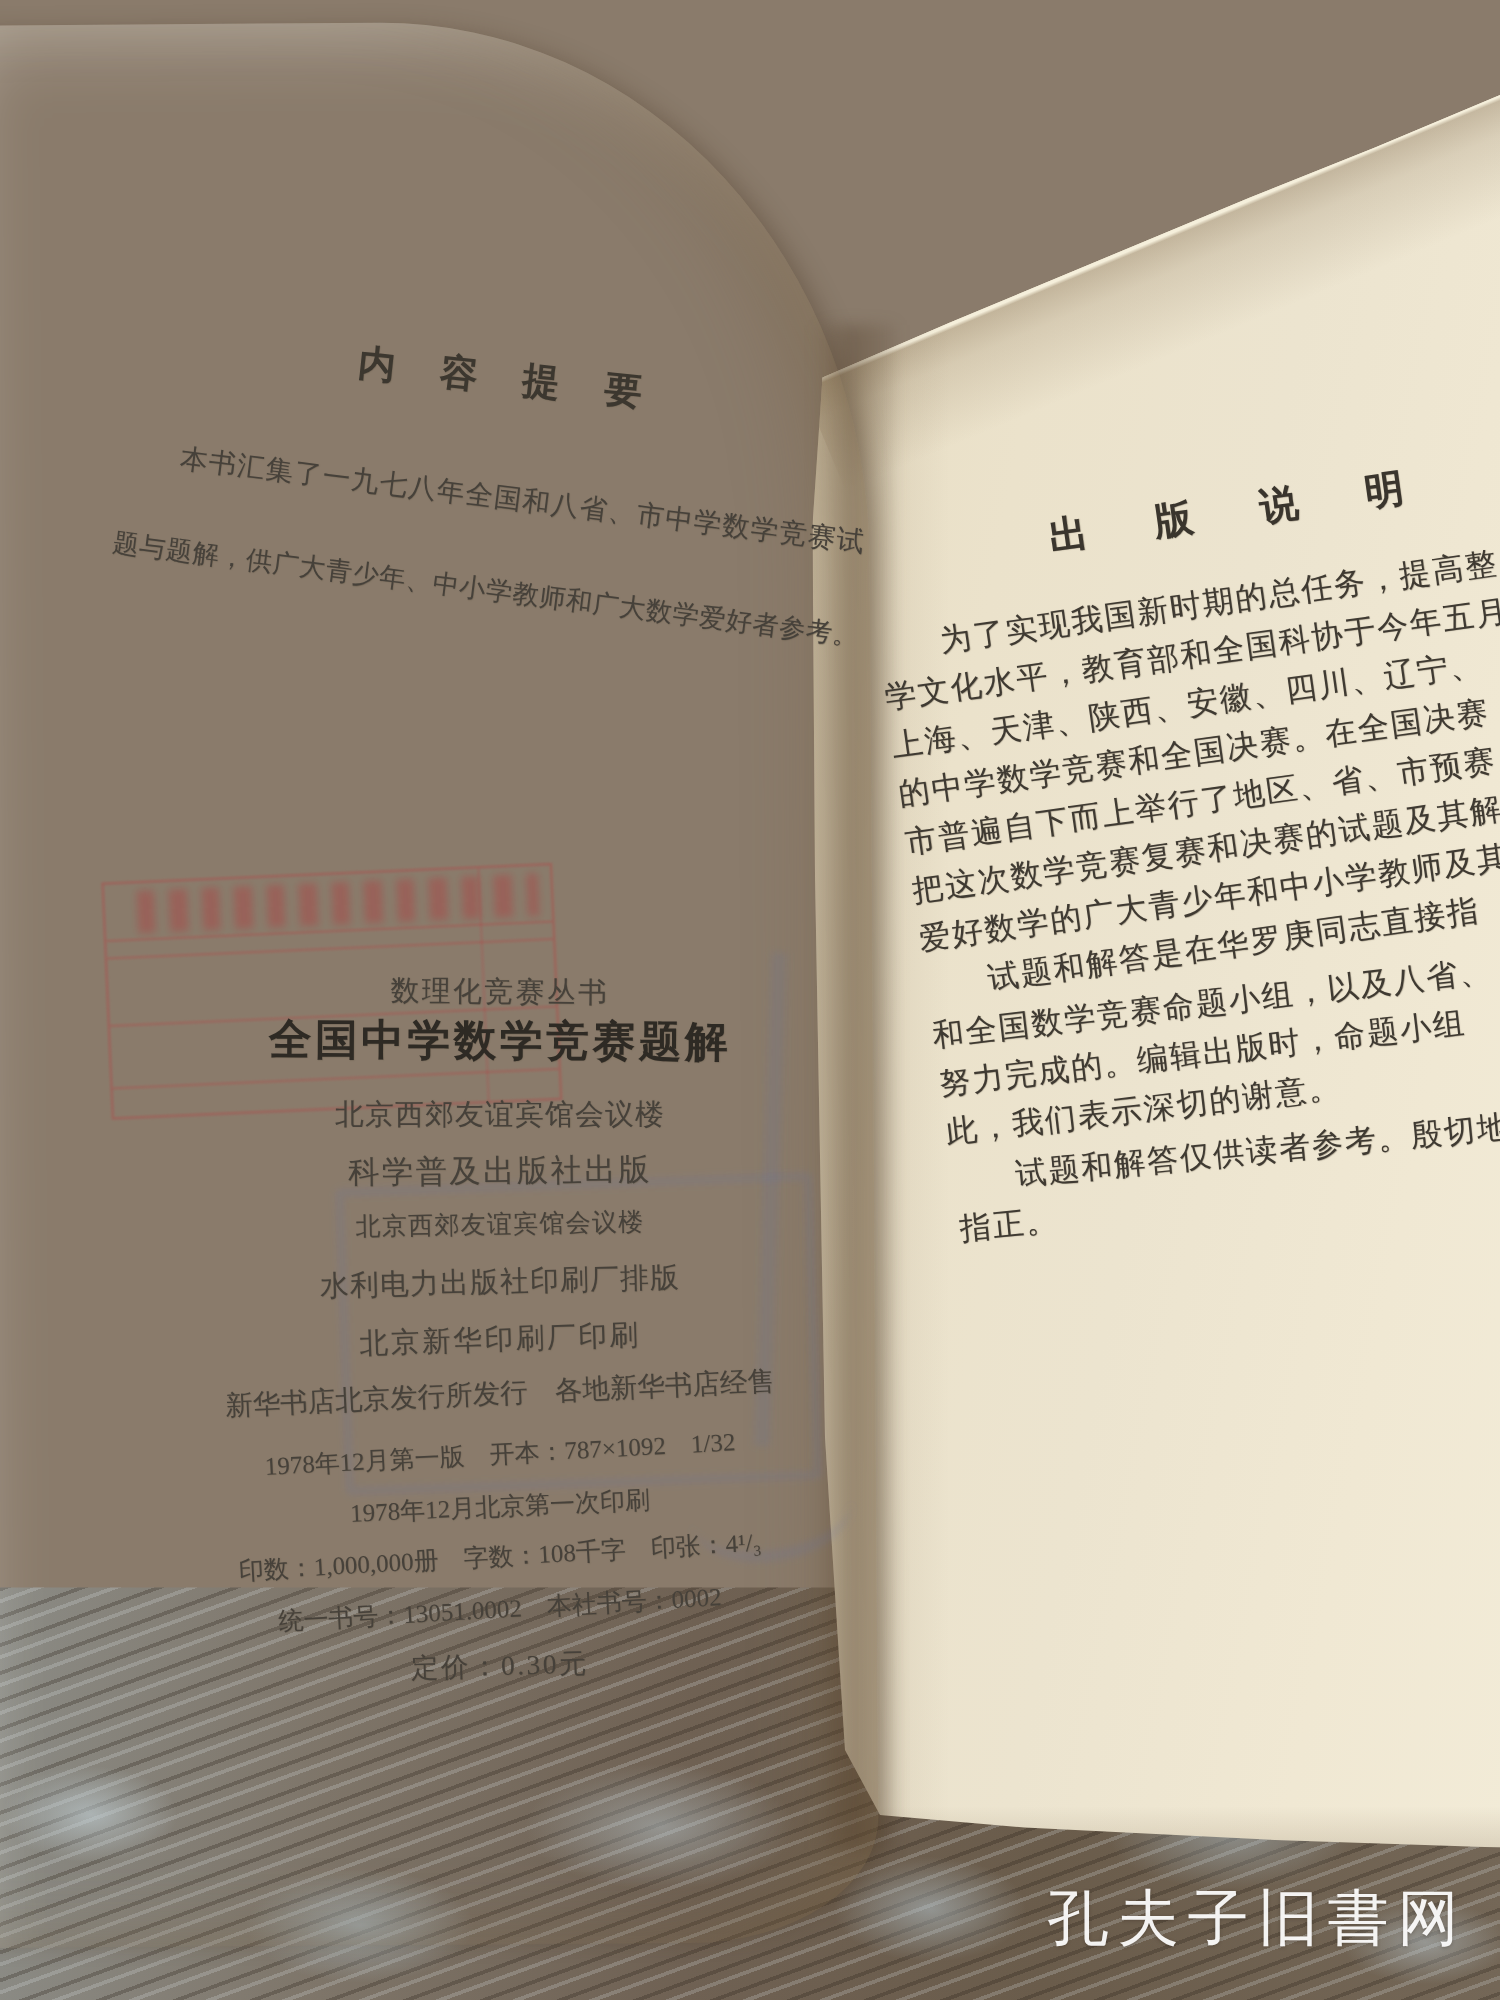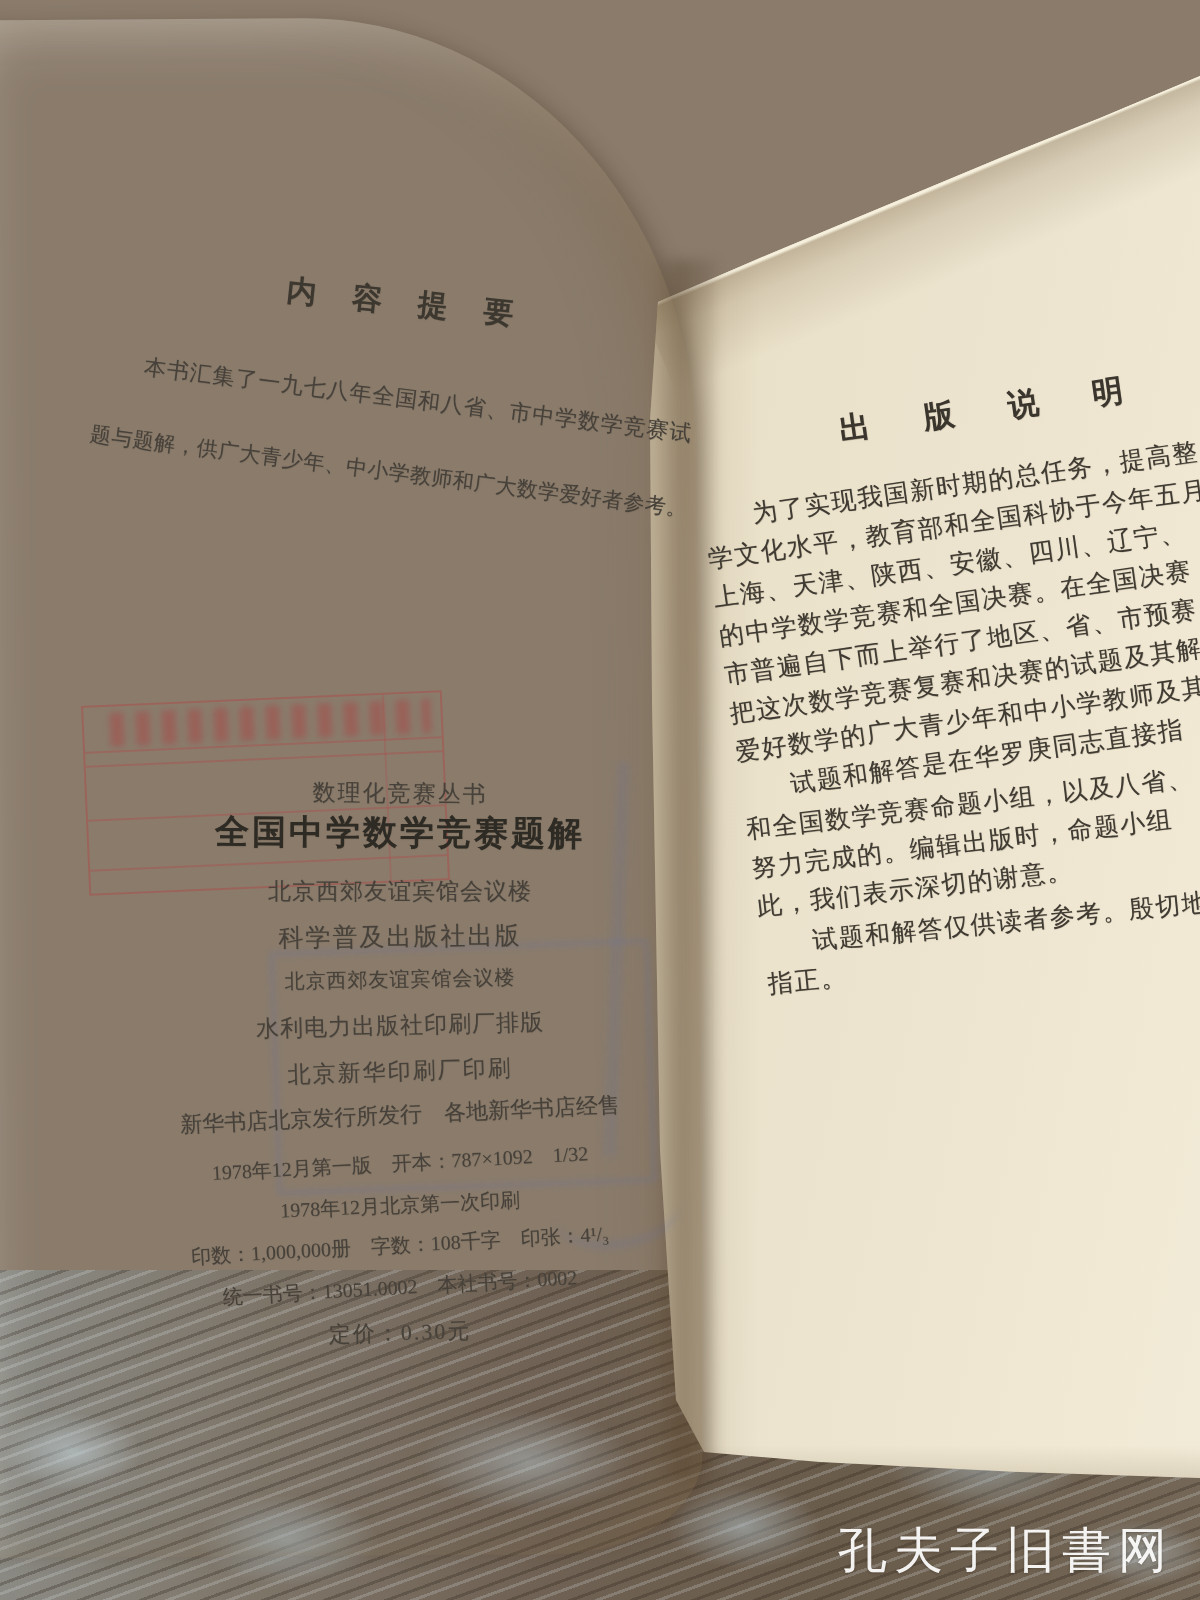--- a/index.html
+++ b/index.html
@@ -92,21 +92,21 @@
   .red-stamp .rtxt{position:absolute;left:26px;top:6px;right:10px;height:34px;opacity:0.33;filter:blur(3px);
     background:repeating-linear-gradient(90deg, rgba(186,40,48,0.9) 0 14px, rgba(186,40,48,0) 14px 26px);}
   .blue-stamp{position:absolute;left:272px;top:944px;width:368px;height:232px;z-index:4;
     border:7px solid rgba(92,112,172,0.15);border-radius:5px;transform:rotate(-2deg);filter:blur(2.5px);}
   .blue-stroke{position:absolute;left:610px;top:762px;width:13px;height:395px;z-index:4;
     background:rgba(92,112,172,0.14);transform:rotate(2deg);filter:blur(3px);}
   .blue-scribble{position:absolute;left:552px;top:1168px;width:130px;height:72px;z-index:4;
     border-bottom:9px solid rgba(92,112,172,0.16);border-radius:50%;transform:rotate(-9deg);filter:blur(3px);}
 
   
-  .wm{position:absolute;right:26px;bottom:16px;z-index:9;text-align:right;}
+  .wm{position:absolute;right:26px;bottom:32px;z-index:9;text-align:right;}
   .wm-cn{font-size:49px;letter-spacing:7px;color:rgba(255,255,255,0.93);
     font-family:"Liberation Serif","DejaVu Serif",serif;text-shadow:0 1px 3px rgba(40,30,20,0.3);}
   .wm-url{margin-top:2px;font-size:45px;letter-spacing:1px;color:rgba(255,255,255,0.88);
     font-family:"Liberation Sans","DejaVu Sans",sans-serif;}
 </style>
 </head>
 <body>
 
 <div class="scene">
 

